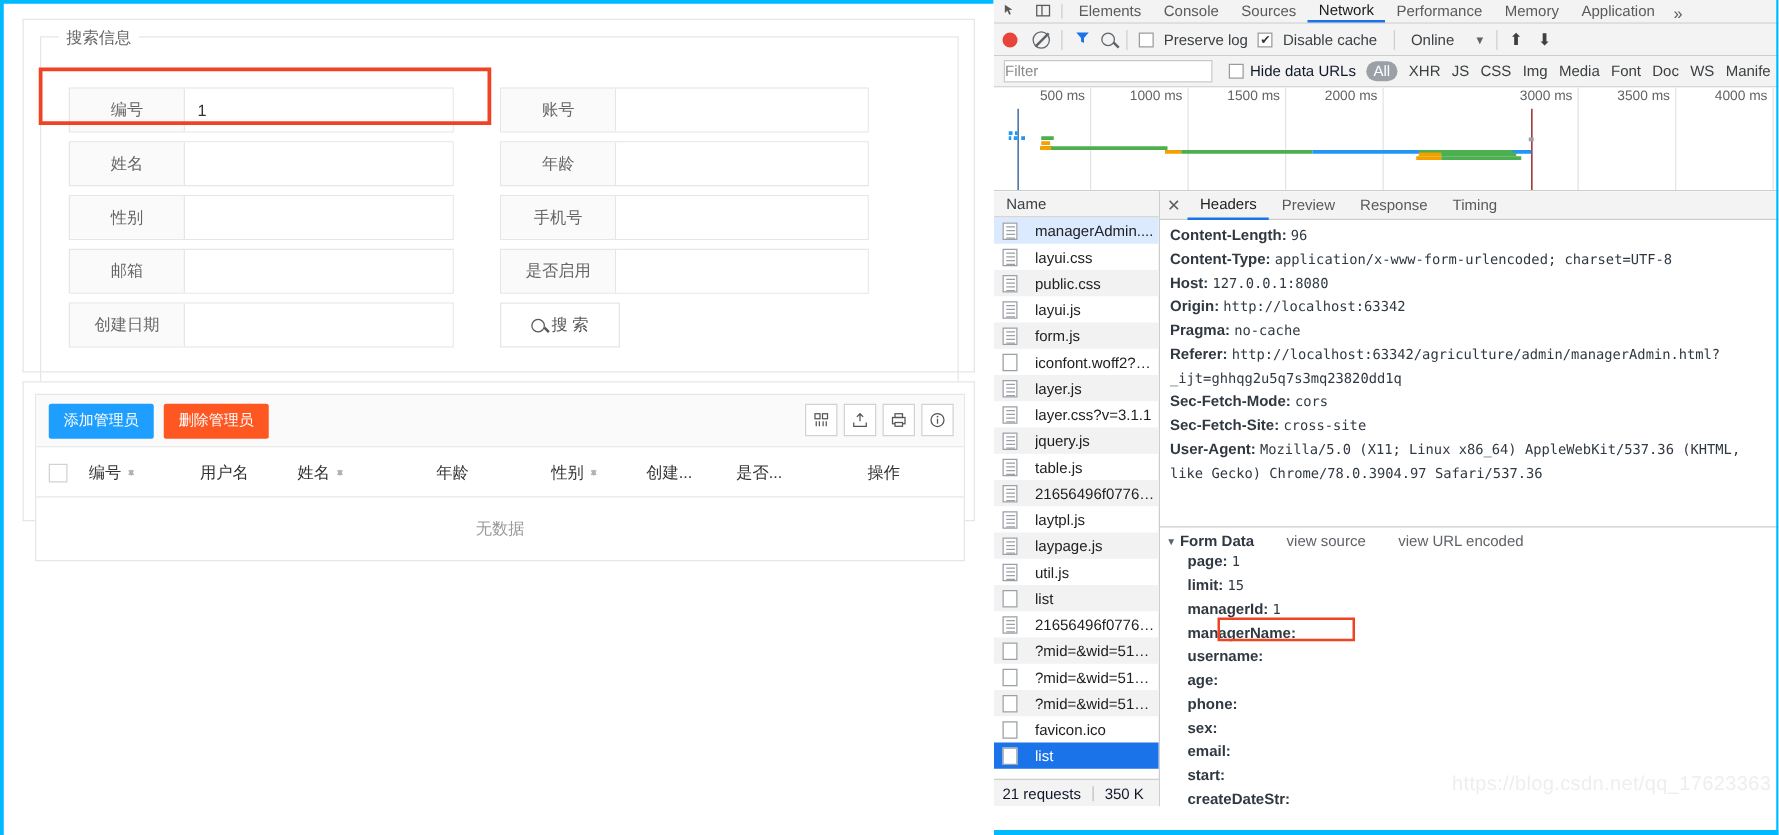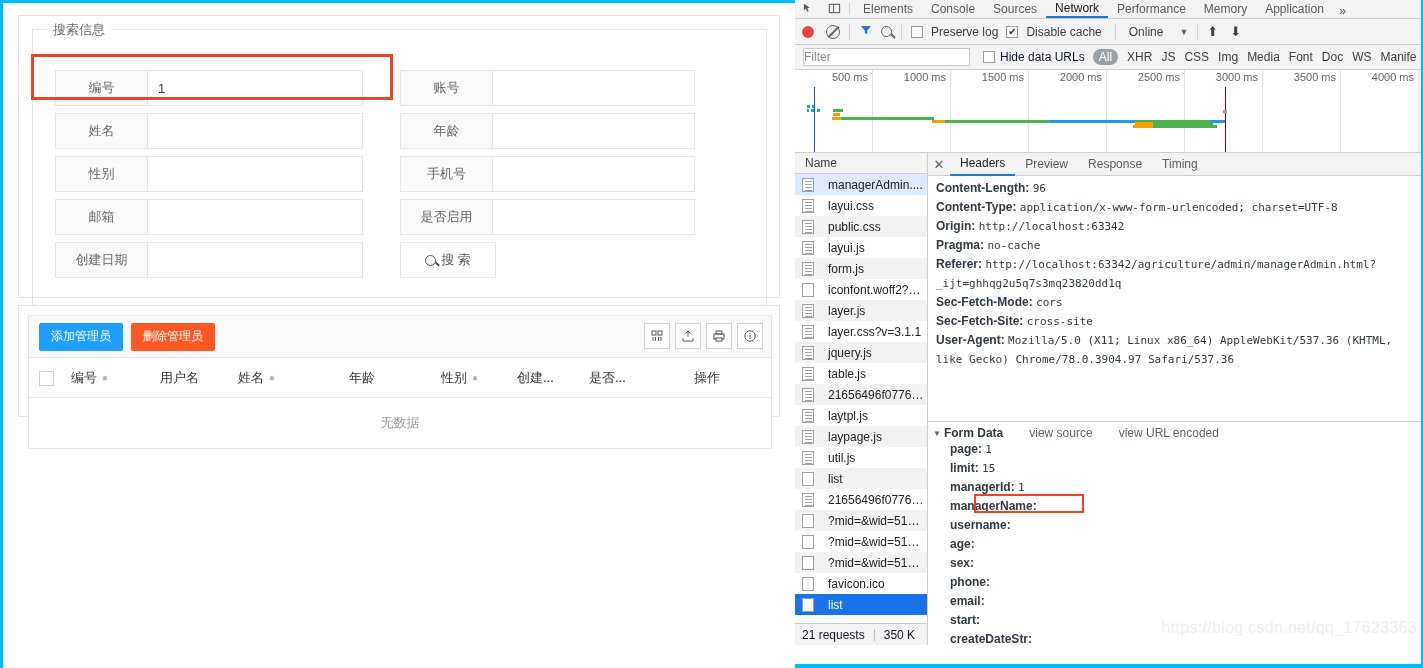--- a/index.html
+++ b/index.html
@@ -605,23 +605,20 @@
         </div>
       <div class="ov-tick" style="left:78px; width:78px;">
           <span>1000 ms</span>
         </div>
       <div class="ov-tick" style="left:156px; width:78px;">
           <span>1500 ms</span>
         </div>
       <div class="ov-tick" style="left:234px; width:78px;">
           <span>2000 ms</span>
         </div>
-      <div class="ov-tick" style="left:312px; width:78px;">
-          <span>2500 ms</span>
-        </div>
       <div class="ov-tick" style="left:390px; width:78px;">
           <span>3000 ms</span>
         </div>
       <div class="ov-tick" style="left:468px; width:78px;">
           <span>3500 ms</span>
         </div>
       <div class="ov-tick" style="left:546px; width:78px;">
           <span>4000 ms</span>
         </div>
 
@@ -752,20 +749,21 @@
           <div class="dtl-close">✕</div>
           <div class="dtl-tab active">Headers</div>
           <div class="dtl-tab">Preview</div>
           <div class="dtl-tab">Response</div>
           <div class="dtl-tab">Timing</div>
         </div>
 
         <div class="hdr-body" id="hdr-body">
             <div class="hdr-line"><span class="k">Content-Length:</span> <span class="v">96</span></div>
             <div class="hdr-line"><span class="k">Content-Type:</span> <span class="v">application/x-www-form-urlencoded; charset=UTF-8</span></div>
+            <div class="hdr-line"><span class="k">Host:</span> <span class="v">127.0.0.1:8080</span></div>
             <div class="hdr-line"><span class="k">Origin:</span> <span class="v">http://localhost:63342</span></div>
             <div class="hdr-line"><span class="k">Pragma:</span> <span class="v">no-cache</span></div>
             <div class="hdr-line wrap"><span class="k">Referer:</span> <span class="v">http://localhost:63342/agriculture/admin/managerAdmin.html?_ijt=ghhqg2u5q7s3mq23820dd1q</span></div>
             <div class="hdr-line"><span class="k">Sec-Fetch-Mode:</span> <span class="v">cors</span></div>
             <div class="hdr-line"><span class="k">Sec-Fetch-Site:</span> <span class="v">cross-site</span></div>
             <div class="hdr-line wrap"><span class="k">User-Agent:</span> <span class="v">Mozilla/5.0 (X11; Linux x86_64) AppleWebKit/537.36 (KHTML, like Gecko) Chrome/78.0.3904.97 Safari/537.36</span></div>
           </div>
 
         <div class="fd-sec">
           <div class="fd-head">
@@ -774,22 +772,22 @@
             <span class="fd-link">view source</span>
             <span class="fd-link">view URL encoded</span>
           </div>
           <div id="fd-rows">
               <div class="fd-row"><span class="fk">page:</span> <span class="fv">1</span></div>
               <div class="fd-row"><span class="fk">limit:</span> <span class="fv">15</span></div>
               <div class="fd-row"><span class="fk">managerId:</span> <span class="fv">1</span></div>
               <div class="fd-row"><span class="fk">managerName:</span> <span class="fv"></span></div>
               <div class="fd-row"><span class="fk">username:</span> <span class="fv"></span></div>
               <div class="fd-row"><span class="fk">age:</span> <span class="fv"></span></div>
+              <div class="fd-row"><span class="fk">phone:</span> <span class="fv"></span></div>
               <div class="fd-row"><span class="fk">sex:</span> <span class="fv"></span></div>
-              <div class="fd-row"><span class="fk">phone:</span> <span class="fv"></span></div>
               <div class="fd-row"><span class="fk">email:</span> <span class="fv"></span></div>
               <div class="fd-row"><span class="fk">start:</span> <span class="fv"></span></div>
               <div class="fd-row"><span class="fk">createDateStr:</span> <span class="fv"></span></div>
             </div>
           <div class="fd-hl" style="left:46px; top:72px; width:110px; height:19px;"></div>
         </div>
 
         <div class="watermark">https://blog.csdn.net/qq_17623363</div>
       </div>
     </div>

